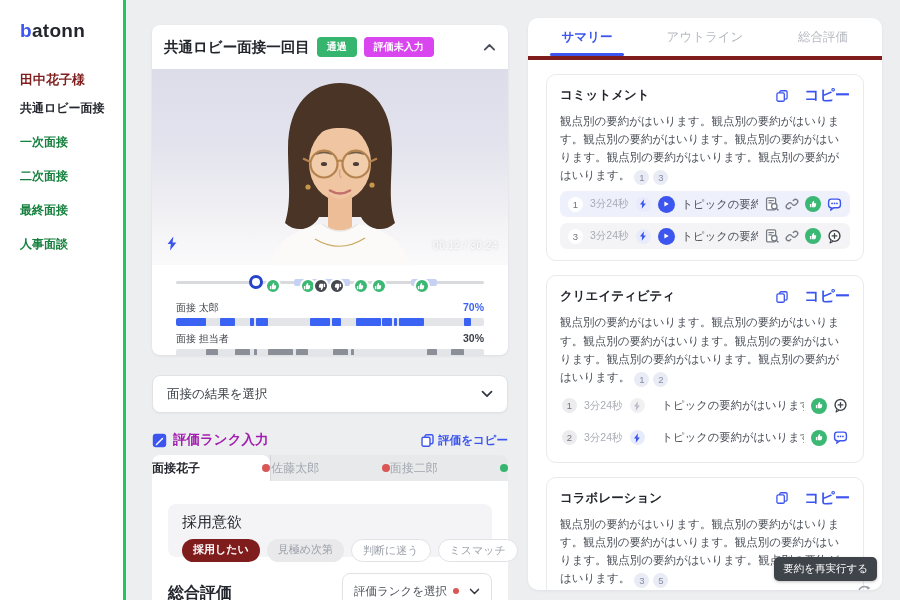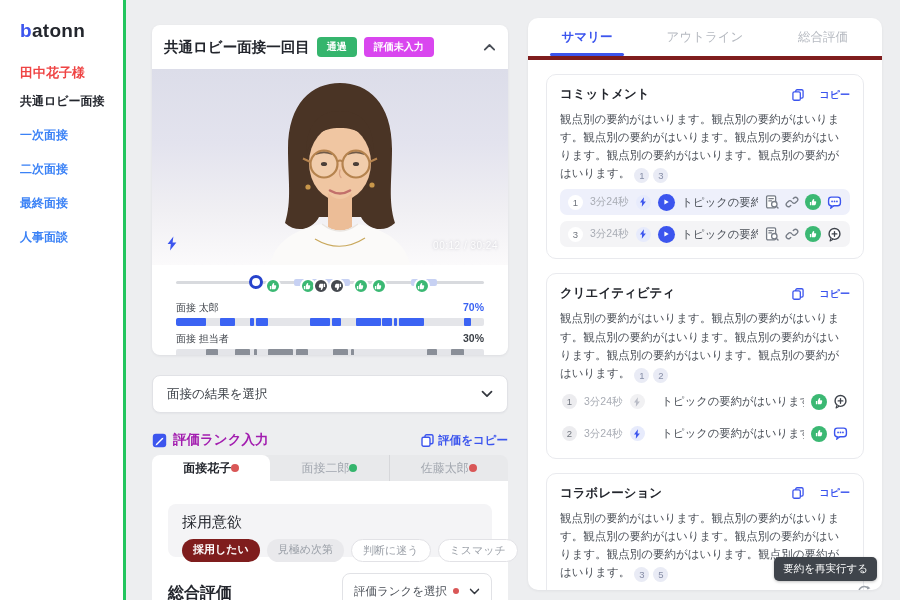--- a/index.html
+++ b/index.html
@@ -3,24 +3,24 @@
 <meta charset="utf-8">
 <style>
   *{margin:0;padding:0;box-sizing:border-box}
   html,body{width:900px;height:600px}
   body{font-family:"Liberation Sans","DejaVu Sans",sans-serif;background:#edeef0;position:relative;overflow:hidden}
 
   
   .sidebar{position:absolute;left:0;top:0;width:126px;height:600px;background:#fff;border-right:3px solid #22c55e;padding:20px 0 0 20px}
   .logo{font-size:19px;font-weight:bold;color:#23262d;letter-spacing:.3px;cursor:pointer}
   .logo .b{color:#3c55ee}
-  .sb-name{margin-top:22px;font-size:13px;font-weight:bold;color:#ef4444}
+  .sb-name{margin-top:29px;font-size:13px;font-weight:bold;color:#7f1d1d}
   .sb-section{margin-top:11px;font-size:12px;font-weight:bold;color:#23262d}
   .sb-nav{margin-top:14px}
-  .sb-link{margin-top:17px;font-size:12px;font-weight:bold;color:#3b82f6;cursor:pointer}
+  .sb-link{margin-top:17px;font-size:12px;font-weight:bold;color:#15803d;cursor:pointer}
 
   
   .center{position:absolute;left:152px;top:0;width:356px;height:600px}
   .vcard{position:absolute;top:25px;left:0;right:0;height:330px;background:#fff;border-radius:8px;box-shadow:0 1px 3px rgba(20,20,40,.07);overflow:hidden}
   .vhead{display:flex;align-items:center;gap:7px;height:44px;padding:0 12px}
   .vtitle{font-size:14.5px;font-weight:bold;color:#23262d;white-space:nowrap}
   .badge{font-size:10px;font-weight:bold;color:#fff;padding:3px 10px;border-radius:4px;white-space:nowrap}
   .vchev{margin-left:auto;cursor:pointer;display:flex}
   .video{position:relative;height:196px;background:linear-gradient(180deg,#dcdde9 0%,#e3e3ee 38%,#f0eff3 72%,#fbfafb 100%)}
   .vtime{position:absolute;right:10px;bottom:14px;font-size:10px;color:rgba(255,255,255,.92);text-shadow:0 0 3px rgba(120,120,140,.45);letter-spacing:.5px}
@@ -39,21 +39,21 @@
   .sp-seg{position:absolute;top:0;bottom:0;border-radius:1px}
 
   .select-card{position:absolute;top:375px;left:0;right:0;height:38px;background:#fff;border:1px solid #e1e2e6;border-radius:8px;display:flex;align-items:center;padding:0 14px;font-size:12.5px;color:#3a3f46;cursor:pointer;box-shadow:0 1px 2px rgba(20,20,40,.04)}
   .select-chev{margin-left:auto;display:flex}
 
   .eval-head{position:absolute;top:430px;left:0;right:0;display:flex;align-items:center;gap:6px;height:20px}
   .eval-title{font-size:13.5px;font-weight:bold;color:#a21caf}
   .copy-link{margin-left:auto;display:flex;align-items:center;gap:4px;color:#3c55ee;font-size:11.5px;font-weight:bold;cursor:pointer}
 
   .tabs{position:absolute;top:455px;left:0;right:0;height:26px;display:flex;background:#e8e9eb;border-radius:8px 8px 0 0}
-  .tab{flex:1;display:flex;align-items:center;justify-content:center;font-size:12px;color:#a2a7af;cursor:pointer}
+  .tab{flex:1;display:flex;align-items:center;justify-content:space-between;font-size:12px;color:#a2a7af;cursor:pointer}
   .tab.active{background:#fff;border-radius:8px 8px 0 0;color:#23262d;font-weight:bold}
   .tab.sep{border-left:1px solid #d6d7da}
   .tab .dot{width:8px;height:8px;border-radius:50%;flex:none}
 
   .tab-panel{position:absolute;top:481px;left:0;right:0;height:119px;background:#fff}
   .intent-box{position:absolute;top:23px;left:16px;right:16px;height:53px;background:#f4f4f6;border-radius:8px;padding:9px 14px}
   .intent-label{font-size:15px;color:#23262d}
   .pills{display:flex;gap:7px;margin-top:7px}
   .pill{font-size:11px;padding:3px 11px;border-radius:999px;white-space:nowrap;cursor:pointer}
   .pill.selected{background:#7f1d1d;color:#fff;font-weight:bold}
@@ -67,21 +67,21 @@
   
   .rpanel{position:absolute;left:528px;top:18px;width:354px;height:572px;background:#fff;border-radius:10px;box-shadow:0 1px 3px rgba(20,20,40,.06);overflow:hidden}
   .rp-tabs{display:flex;height:42px;border-bottom:4px solid #7f1d1d}
   .rp-tab{flex:1;position:relative;display:flex;align-items:center;justify-content:center;font-size:12.5px;color:#b6bac1;cursor:pointer}
   .rp-tab.active{color:#3c55ee;font-weight:bold}
   .rp-tab.active::after{content:"";position:absolute;left:19%;right:19%;bottom:0;height:3px;border-radius:2px;background:#3c55ee}
   .rp-body{padding:14px 18px 0}
   .sum-card{border:1px solid #e9eaee;border-radius:10px;padding:11px 13px;margin-bottom:14px;background:#fff}
   .sc-head{display:flex;align-items:center}
   .sc-title{font-size:12.5px;font-weight:bold;color:#23262d}
-  .sc-copy{margin-left:auto;display:flex;gap:16px;align-items:center;color:#3c55ee;font-size:10px;font-weight:bold;cursor:pointer}
+  .sc-copy{margin-left:auto;display:flex;gap:16px;align-items:center;color:#3c55ee;font-size:15px;font-weight:bold;cursor:pointer}
   .sc-body{margin-top:7px;font-size:11.5px;line-height:1.58;color:#4a4f57}
   .ref-dot{display:inline-flex;width:15px;height:15px;border-radius:50%;background:#e9ebf5;color:#868da6;font-size:9.5px;align-items:center;justify-content:center;margin-left:4px;vertical-align:-2px;cursor:pointer}
   .sc-row{display:flex;align-items:center;gap:7px;height:26px;margin-top:6px;border-radius:7px;padding:0 8px;cursor:pointer}
   .sc-row.hl-blue{background:#eef0fb}
   .sc-row.hl-gray{background:#f4f4f6}
   .sc-row.plain{padding:0 2px}
   .num-dot{width:15px;height:15px;border-radius:50%;background:#ececef;color:#70757e;font-size:9.5px;display:flex;align-items:center;justify-content:center;flex:none}
   .sc-row.hl-blue .num-dot,.sc-row.hl-gray .num-dot{background:#fff}
   .row-time{font-size:10.5px;color:#a8acb4;white-space:nowrap}
   .bolt-chip{width:15px;height:15px;border-radius:50%;display:flex;align-items:center;justify-content:center;flex:none}
@@ -260,27 +260,27 @@
         </svg>
       <span>評価をコピー</span>
     </span>
   </div>
 
   <div class="tabs" id="eval-tabs">
       <div class="tab active">
         <span>面接花子</span>
         <span class="dot" style="background: rgb(217, 87, 87);"></span>
       </div>
+      <div class="tab sep">
+        <span>佐藤太郎</span>
+        <span class="dot" style="background: rgb(217, 87, 87);"></span>
+      </div>
       <div class="tab">
         <span>面接二郎</span>
         <span class="dot" style="background: rgb(53, 181, 109);"></span>
-      </div>
-      <div class="tab sep">
-        <span>佐藤太郎</span>
-        <span class="dot" style="background: rgb(217, 87, 87);"></span>
       </div>
     </div>
 
   <div class="tab-panel">
     <div class="intent-box">
       <div class="intent-label">採用意欲</div>
       <div class="pills" id="pills">
           <span class="pill selected">採用したい</span>
           <span class="pill filled">見極め次第</span>
           <span class="pill outline">判断に迷う</span>

